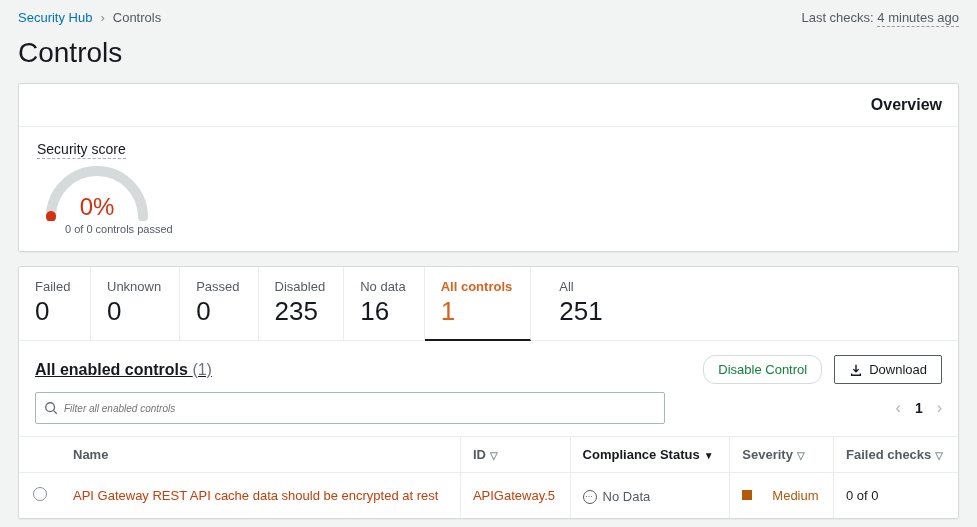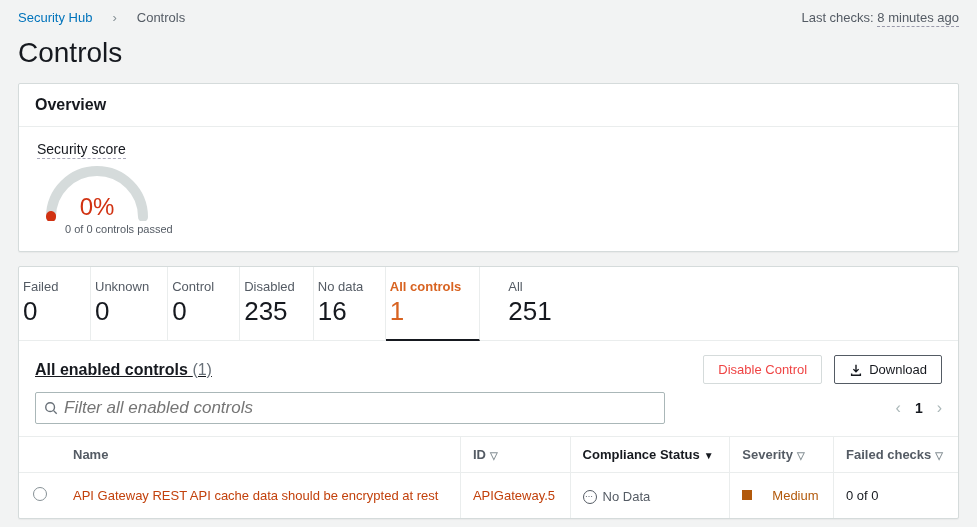--- a/index.html
+++ b/index.html
@@ -10,49 +10,49 @@
     font-size: 14px;
     width: 977px;
     height: 527px;
     overflow: hidden;
   }
   .page { padding: 0 18px 18px 18px; }
   .breadcrumb-row {
     display: flex; justify-content: space-between; align-items: center;
     padding: 10px 0 8px 0; font-size: 13px;
   }
-  .breadcrumb { display: flex; align-items: flex-end; gap: 20px; color: #545b64; }
+  .breadcrumb { display: flex; align-items: flex-end; gap: 8px; color: #545b64; }
   .breadcrumb a { color: #0073bb; text-decoration: none; cursor: pointer; }
   .chev { color: #879196; }
   .lastup { color: #545b64; }
   .lastup .val { border-bottom: 1px dashed #99a; padding-bottom: 1px; }
   h1.page-title { font-size: 28px; font-weight: 400; margin: 4px 0 14px 0; }
   .panel {
     background: #fff; border: 1px solid #d5dbdb; border-radius: 2px;
     box-shadow: 0 1px 1px rgba(0,0,0,0.04);
   }
-  .overview-head { padding: 12px 16px; border-bottom: 1px solid #eaeded; font-weight: 700; font-size: 16px; }
+  .overview-head { padding: 12px 16px; border-bottom: 1px solid #eaeded; font-weight: 700; font-size: 16px; text-align: right; }
   .overview-body { padding: 14px 18px 16px 18px; }
   .score-label { font-size: 14px; border-bottom: 1px dashed #aab; padding-bottom: 1px; display: inline-block; margin-bottom: 2px; }
   .gauge-wrap { display: flex; flex-direction: column; align-items: flex-start; }
   .gauge { position: relative; width: 120px; height: 56px; margin-top: 4px; }
   .gauge svg { display: block; }
   .gauge-pct {
     position: absolute; left: 0; right: 0; bottom: 0;
     text-align: center; font-size: 24px; font-weight: 400; color: #d13212;
   }
   .gauge-sub { font-size: 11px; color: #545b64; margin-top: 2px; padding-left: 28px; }
 
   .tabs-panel { margin-top: 14px; }
   .tabs {
     display: flex; align-items: stretch;
     border-bottom: 1px solid #eaeded;
   }
   .tab {
-    padding: 12px 18px 12px 4px; border-right: 1px solid #eaeded;
+    padding: 12px 18px 12px 16px; border-right: 1px solid #eaeded;
     cursor: pointer; min-width: 72px;
   }
   .tab .lab { font-size: 13px; color: #545b64; }
   .tab .num { font-size: 26px; font-weight: 300; margin-top: 2px; }
   .tab.active .lab { color: #d86321; font-weight: 700; }
   .tab.active .num { color: #d86321; font-weight: 400; }
   .tab.active { border-bottom: 2px solid #16191f; margin-bottom: -1px; }
   .tab.all { border-right: none; padding-left: 28px; }
 
   .list-head {
@@ -60,28 +60,28 @@
     padding: 14px 16px 8px 16px;
   }
   .list-title { font-size: 16px; font-weight: 700; text-decoration: underline; }
   .list-title .count { color: #687078; font-weight: 400; }
   .actions { display: flex; align-items: center; gap: 12px; }
   .btn {
     border: 1px solid #545b64; background: #fff; color: #16191f;
     padding: 6px 14px; border-radius: 2px; font-size: 13px; cursor: pointer;
     display: inline-flex; align-items: center; gap: 6px;
   }
-  .btn.disabled { color: #ef4444; border-color: #d5dbdb; cursor: default; }
+  .btn.disabled { color: #15803d; border-color: #d5dbdb; cursor: default; border-radius: 12px; }
   .filter-row { display: flex; justify-content: space-between; align-items: center; padding: 0 16px 12px 16px; gap: 16px; }
   .filter-box {
     flex: 0 0 630px; display: flex; align-items: center;
     border: 1px solid #aab7b8; border-radius: 2px; padding: 0 8px; height: 32px;
   }
   .filter-box input {
-    border: none; outline: none; flex: 1; font-size: 17px; font-style: italic; color: #a21caf;
+    border: none; outline: none; flex: 1; font-size: 10px; font-style: italic; color: #a21caf;
     background: transparent;
   }
   .pager { display: flex; align-items: center; gap: 14px; color: #545b64; }
   .pager .pg { font-weight: 700; color: #16191f; }
   .pager .arrow { color: #aab7b8; cursor: pointer; font-size: 16px; }
 
   table { width: 100%; border-collapse: collapse; }
   thead th {
     text-align: left; font-size: 13px; color: #545b64; font-weight: 700;
     padding: 10px 12px; border-top: 1px solid #eaeded; border-bottom: 1px solid #eaeded;
@@ -114,21 +114,21 @@
 
 <div class="page">
   <div class="breadcrumb-row">
     <div class="breadcrumb">
       <a>Security Hub</a>
       <span class="chev">›</span>
       <span>Controls</span>
     </div>
     <div class="lastup">
       <span>Last checks:</span>
-      <span class="val">8 minutes ago</span>
+      <span class="val">4 minutes ago</span>
     </div>
   </div>
 
   <h1 class="page-title">Controls</h1>
 
   <div class="panel">
     <div class="overview-head">Overview</div>
     <div class="overview-body">
       <span class="score-label">Security score</span>
       <div class="gauge-wrap">
@@ -148,21 +148,21 @@
     <div class="tabs">
       <div class="tab">
         <div class="lab">Failed</div>
         <div class="num">0</div>
       </div>
       <div class="tab">
         <div class="lab">Unknown</div>
         <div class="num">0</div>
       </div>
       <div class="tab">
-        <div class="lab">Control</div>
+        <div class="lab">Passed</div>
         <div class="num">0</div>
       </div>
       <div class="tab">
         <div class="lab">Disabled</div>
         <div class="num">235</div>
       </div>
       <div class="tab">
         <div class="lab">No data</div>
         <div class="num">16</div>
       </div>

